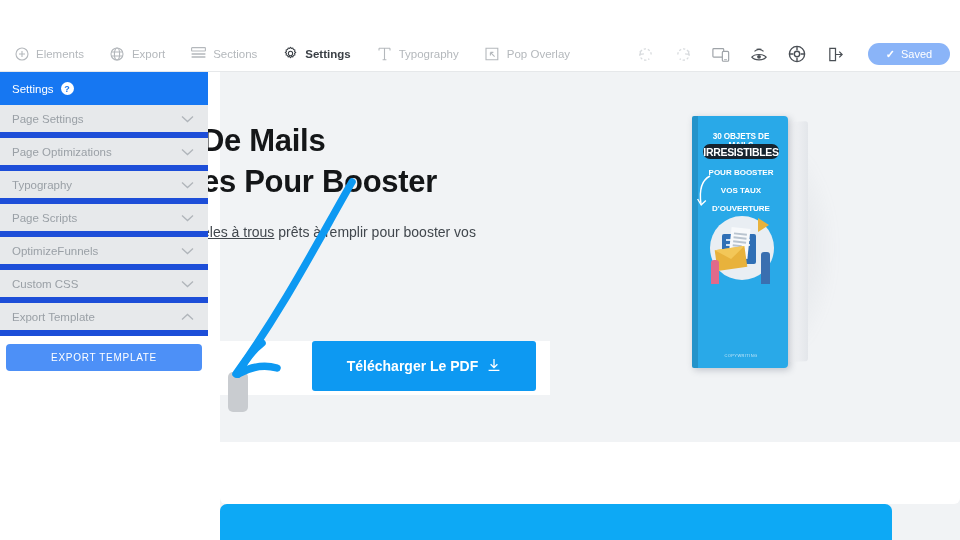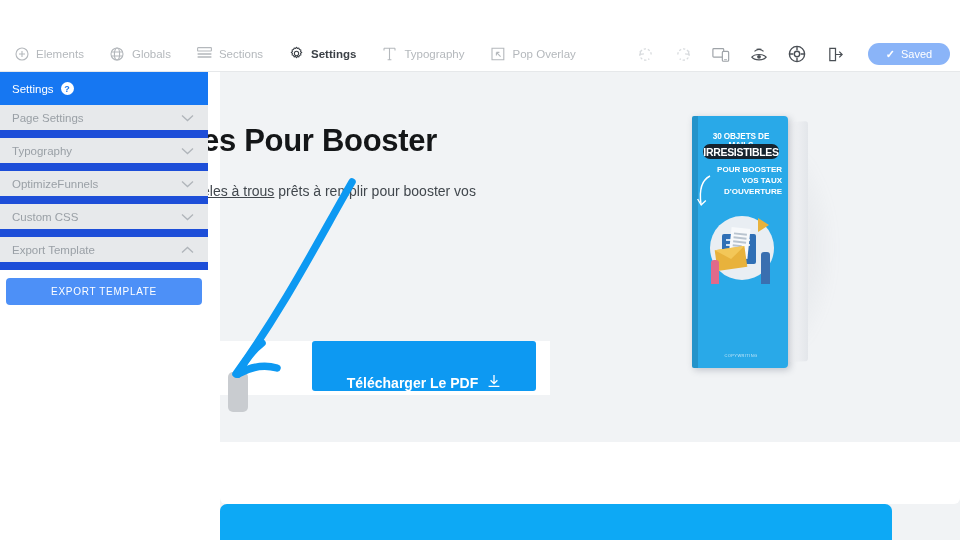--- a/index.html
+++ b/index.html
@@ -55,21 +55,21 @@
     font-size: 11.5px;
   }
   .help-dot {
     width: 13px; height: 13px; border-radius: 50%;
     background: #ffffff; color: #1677f2;
     font-size: 9px; font-weight: bold;
     display: flex; align-items: center; justify-content: center;
   }
   .side-row {
     height: 33px; background: #e7e9eb;
-    border-bottom: 8px solid #1d4ed8;
+    border-bottom: 6px solid #1d4ed8;
     display: flex; align-items: center; justify-content: space-between;
     padding: 0 14px 0 12px;
     font-size: 11.5px; color: #9aa0a6;
     cursor: pointer;
   }
   .chev { width: 13px; height: 8px; }
   .export-zone {
     background: #ffffff; padding: 8px 6px 9px 6px;
     border-bottom: 2px solid #ffffff;
   }
@@ -105,21 +105,21 @@
   .hero-sub u { text-decoration: underline; }
 
   .cta-band {
     position: absolute; left: 0px; top: 269px;
     width: 330px; height: 54px; background: #ffffff;
   }
   .cta-btn {
     position: absolute; left: 92px; top: 269px;
     width: 224px; height: 50px; border-radius: 3px;
     background: #0d99f2; color: #ffffff;
-    display: flex; align-items: flex-end; justify-content: center; gap: 9px;
+    display: flex; align-items: center; justify-content: center; gap: 9px;
     font-size: 14px; font-weight: bold; cursor: pointer;
   }
   .drag-handle {
     position: absolute; left: 8px; top: 300px;
     width: 20px; height: 40px; border-radius: 5px;
     background: #c9ccd0; cursor: pointer;
   }
 
   
   .book-wrap { position: absolute; left: 462px; top: 44px; width: 160px; height: 260px; }
@@ -139,22 +139,22 @@
     background: #29a9e8; border-radius: 2px 4px 4px 2px;
     box-shadow: 2px 2px 7px rgba(60,70,90,.28);
     overflow: hidden;
   }
   .book-spine { position: absolute; left: 0; top: 0; width: 6px; height: 100%; background: rgba(0,0,0,.13); }
   .bc-l1 { position: absolute; left: 8px; top: 16px; width: 82px; text-align: center;
            color: #fff; font-size: 8.2px; font-weight: bold; letter-spacing: -0.1px; }
   .bc-l2 { position: absolute; left: 11px; top: 28px; width: 76px; height: 15px;
            background: #16232e; color: #fff; font-size: 10.5px; font-weight: bold;
            display: flex; align-items: center; justify-content: center; letter-spacing: -0.3px; border-radius: 7px; }
-  .bc-l3 { position: absolute; left: 8px; top: 48px; width: 82px; text-align: right;
-           color: #fff; font-size: 8px; font-weight: bold; line-height: 11px; }
+  .bc-l3 { position: absolute; left: 8px; top: 48px; width: 82px; text-align: center;
+           color: #fff; font-size: 8px; font-weight: bold; line-height: 18px; }
   .bc-art { position: absolute; left: 14px; top: 98px; width: 72px; height: 82px; }
   .bc-circle { position: absolute; left: 4px; top: 2px; width: 64px; height: 64px; border-radius: 50%; background: #e9eef3; }
   .bc-screen { position: absolute; left: 16px; top: 20px; width: 34px; height: 30px; background: #2f6fb5; border-radius: 2px; }
   .bc-screen i { position: absolute; left: 4px; width: 24px; height: 2px; background: #cfe0f2; display: block; }
   .bc-env { position: absolute; left: 10px; top: 34px; width: 30px; height: 21px; background: #e8b23c; transform: rotate(-8deg); }
   .bc-env:after { content:""; position: absolute; left: 0; top: 0; width: 0; height: 0;
                   border-left: 15px solid transparent; border-right: 15px solid transparent; border-top: 11px solid #f3c758; }
   .bc-doc { position: absolute; left: 24px; top: 14px; width: 19px; height: 30px; background: #f7f9fb; transform: rotate(6deg); }
   .bc-doc i { position: absolute; left: 3px; width: 13px; height: 1.5px; background: #b9c4cf; display: block; }
   .bc-p1 { position: absolute; left: 5px; top: 46px; width: 8px; height: 24px; background: #e06a8a; border-radius: 3px 3px 0 0; }
@@ -198,21 +198,21 @@
       </div>
 
       <div class="tb-item">
         <span class="ic">
           <svg width="14" height="14" viewBox="0 0 14 14">
               <circle cx="7" cy="7" r="6" fill="none" stroke="#b4b8bc" stroke-width="1.1"></circle>
               <ellipse cx="7" cy="7" rx="2.6" ry="6" fill="none" stroke="#b4b8bc" stroke-width="1.1"></ellipse>
               <path d="M1.3 5h11.4M1.3 9h11.4" stroke="#b4b8bc" stroke-width="1.1"></path>
             </svg>
         </span>
-        <span>Globals</span>
+        <span>Export</span>
       </div>
 
       <div class="tb-item">
         <span class="ic">
           <svg width="15" height="13" viewBox="0 0 15 13">
               <rect x="0.6" y="0.6" width="13.8" height="3.4" rx="0.6" fill="none" stroke="#b4b8bc" stroke-width="1.1"></rect>
               <path d="M0.6 7h13.8M0.6 10h13.8" stroke="#b4b8bc" stroke-width="1.5"></path>
             </svg>
         </span>
         <span>Sections</span>
@@ -301,21 +301,33 @@
       <span class="help-dot">?</span>
     </div>
 
     <div class="side-row">
       <span>Page Settings</span>
       <svg class="chev" viewBox="0 0 13 8">
           <path d="M1 1.5L6.5 6.5 12 1.5" fill="none" stroke="#b0b5ba" stroke-width="1.3"></path>
         </svg>
     </div>
     <div class="side-row">
+      <span>Page Optimizations</span>
+      <svg class="chev" viewBox="0 0 13 8">
+          <path d="M1 1.5L6.5 6.5 12 1.5" fill="none" stroke="#b0b5ba" stroke-width="1.3"></path>
+        </svg>
+    </div>
+    <div class="side-row">
       <span>Typography</span>
+      <svg class="chev" viewBox="0 0 13 8">
+          <path d="M1 1.5L6.5 6.5 12 1.5" fill="none" stroke="#b0b5ba" stroke-width="1.3"></path>
+        </svg>
+    </div>
+    <div class="side-row">
+      <span>Page Scripts</span>
       <svg class="chev" viewBox="0 0 13 8">
           <path d="M1 1.5L6.5 6.5 12 1.5" fill="none" stroke="#b0b5ba" stroke-width="1.3"></path>
         </svg>
     </div>
     <div class="side-row">
       <span>OptimizeFunnels</span>
       <svg class="chev" viewBox="0 0 13 8">
           <path d="M1 1.5L6.5 6.5 12 1.5" fill="none" stroke="#b0b5ba" stroke-width="1.3"></path>
         </svg>
     </div>
@@ -338,20 +350,21 @@
 
     <div class="side-blank"></div>
   </div>
 
   <div class="canvas">
     <div class="canvas-rail"></div>
 
     <div class="hero">
       <div class="hero-text">
         <div class="hero-h1">
+          <div> De Mails</div>
           <div>es Pour Booster</div>
         </div>
         <div class="hero-sub">
           <u>èles à trous</u><span> prêts à remplir pour booster vos</span>
         </div>
       </div>
 
       <div class="cta-band"></div>
       <div class="cta-btn">
         <span>Télécharger Le PDF</span>

